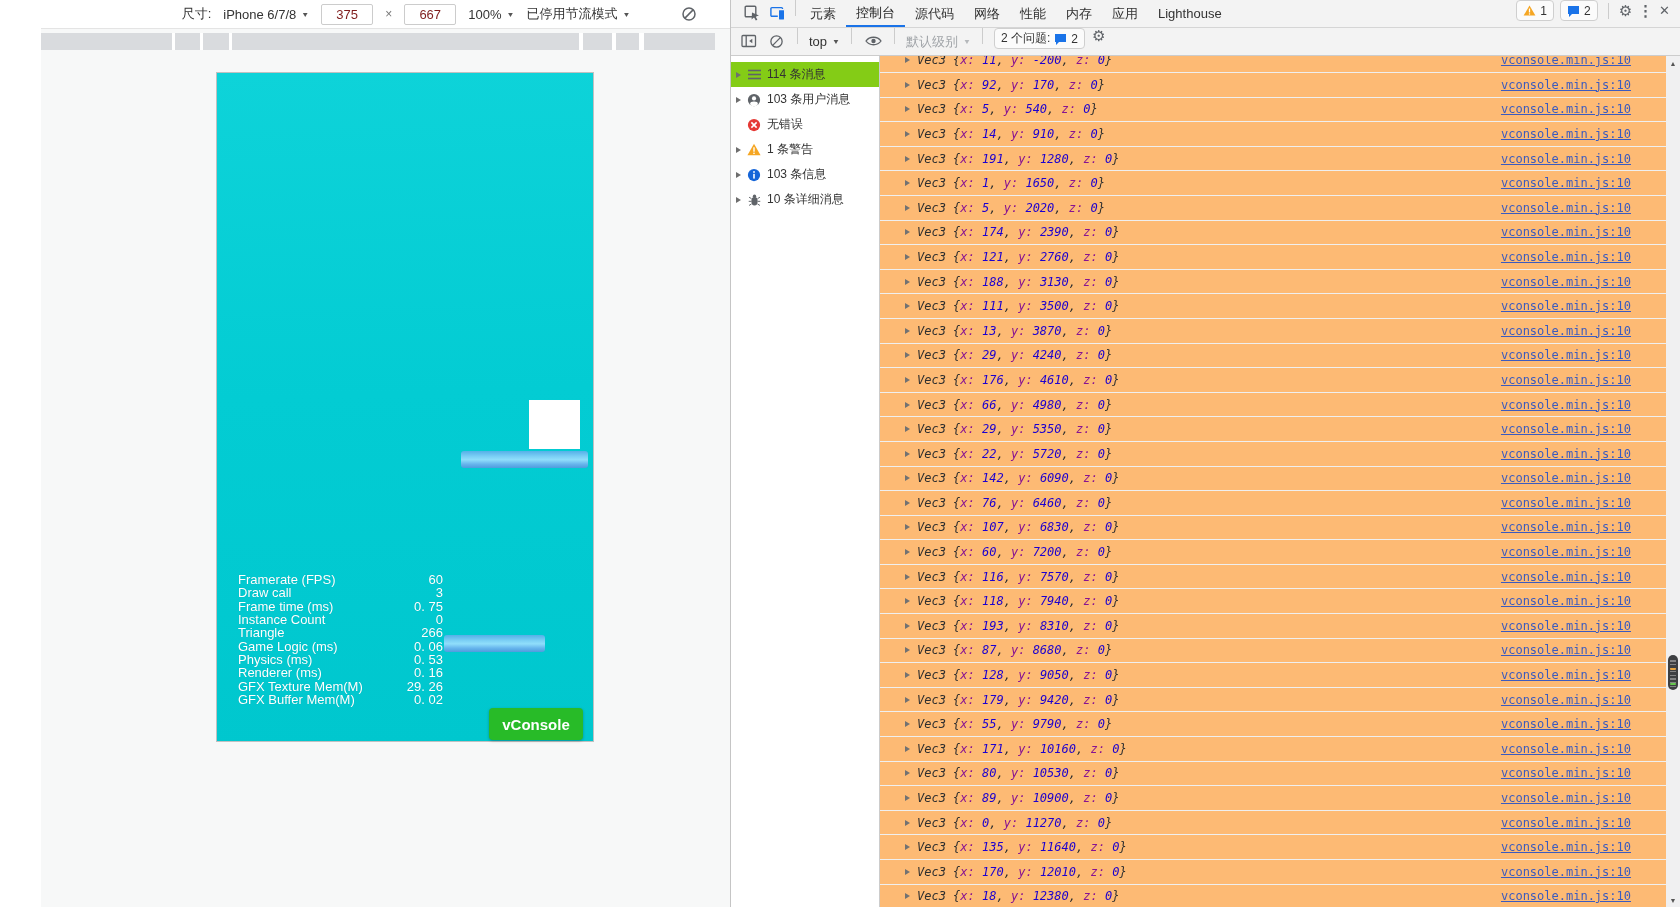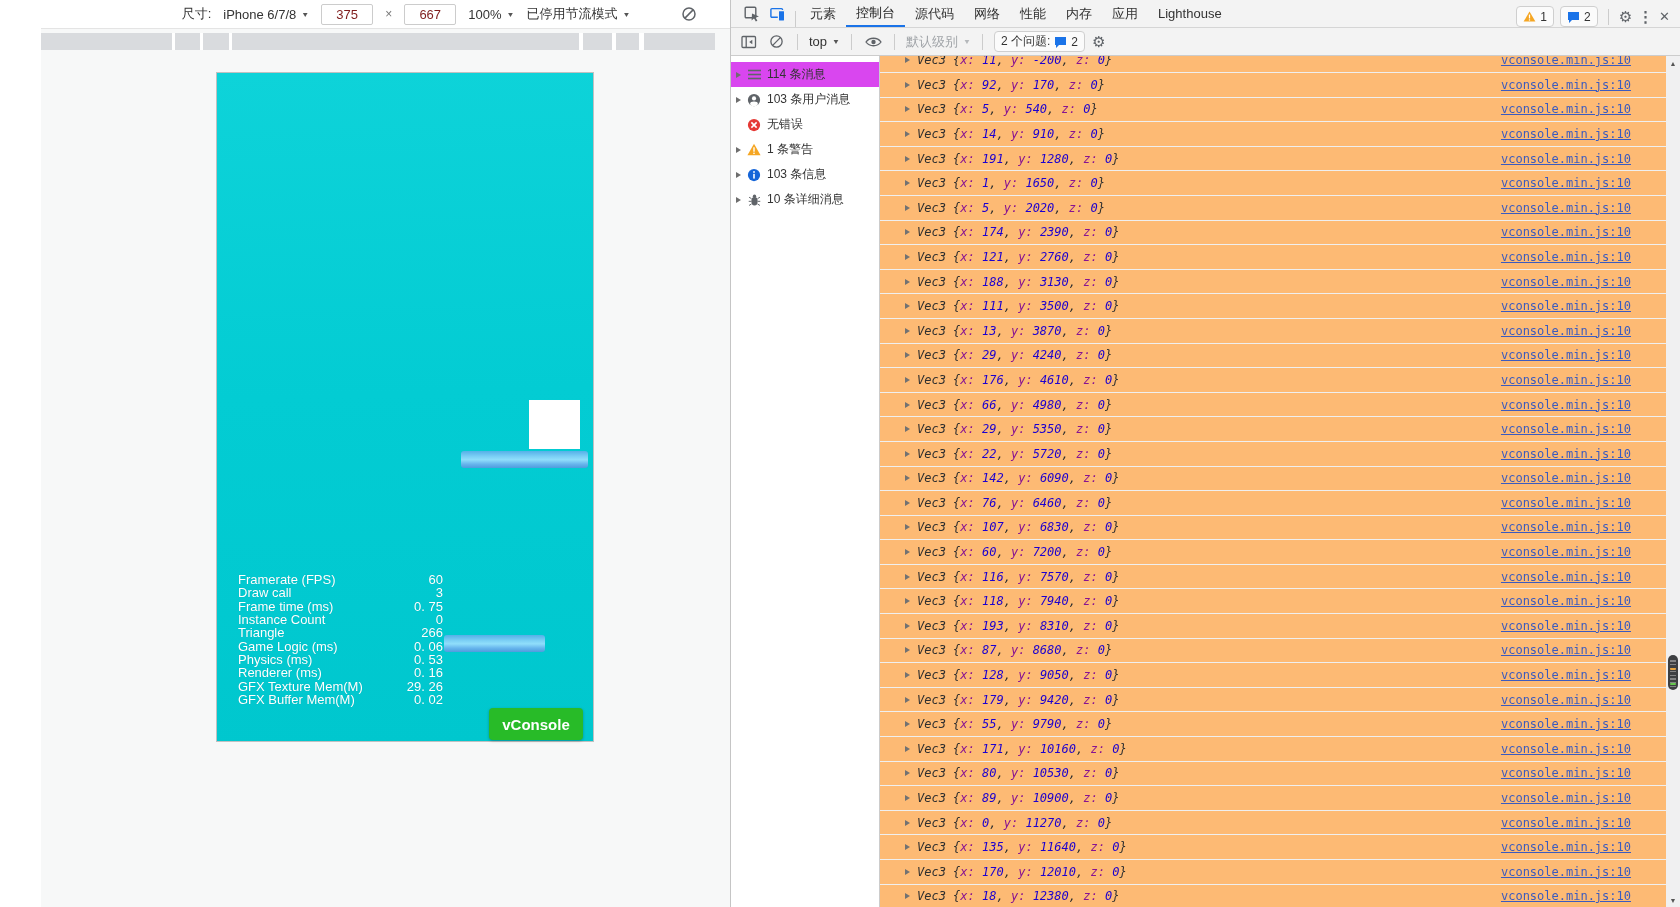--- a/index.html
+++ b/index.html
@@ -43,45 +43,45 @@
   .stat-value{text-align:right;white-space:pre;}
 
   #vconsole-btn{position:absolute;left:272px;top:635px;width:94px;height:32px;background:#28bb28;
     border-radius:4px;color:#fff;font-size:15px;font-weight:bold;display:flex;align-items:center;
     justify-content:center;box-shadow:0 1px 3px rgba(0,0,0,.28);}
 
   
   #devtools{position:absolute;left:730px;top:0;width:950px;height:907px;background:#fff;
     border-left:1px solid #c5c5c5;box-sizing:border-box;}
   #dt-tabbar{position:relative;height:28px;background:#f3f3f3;border-bottom:1px solid #d5d5d5;
-    display:flex;align-items:flex-end;box-sizing:border-box;padding-left:8px;}
+    display:flex;align-items:flex-start;box-sizing:border-box;padding-left:8px;}
   .tb-icon{display:flex;align-items:center;justify-content:center;width:26px;height:26px;}
   .vdiv{width:1px;height:16px;background:#ccc;margin:0 4px;}
   .dt-tab{padding:0 10px;font-size:13px;color:#333;height:27px;line-height:27px;white-space:nowrap;}
   .dt-tab.active{border-bottom:2px solid #1a73e8;height:25px;line-height:25px;color:#1a1a1a;}
   #tabbar-right{margin-left:auto;display:flex;align-items:center;gap:6px;padding-right:10px;}
   .chip{display:inline-flex;align-items:center;gap:4px;border:1px solid #cfcfcf;border-radius:4px;
     background:#fbfbfb;height:19px;padding:0 6px;font-size:12px;color:#333;}
   .tool-glyph{color:#5f6368;font-size:15px;line-height:15px;}
   .close-glyph{color:#5f6368;font-size:13px;}
 
   #dt-console-toolbar{position:relative;height:28px;background:#f3f3f3;border-bottom:1px solid #ccc;
-    display:flex;align-items:center;box-sizing:border-box;padding:0 8px;gap:7px;font-size:13px;color:#333;}
+    display:flex;box-sizing:border-box;padding:0 8px;gap:7px;font-size:13px;color:#333;}
   #filter-input{flex:1;height:19px;margin:0 26px 0 6px;border:1px solid #d9d9d9;border-radius:2px;
     font-size:12px;padding:0 6px;color:#333;font-family:"Liberation Sans",sans-serif;background:#fff;}
   #filter-input::placeholder{color:#9a9a9a;}
   #level-filter{color:#a0a4a8;}
   #level-filter .caret{color:#b5b8bb;}
 
   #dt-body{position:absolute;left:0;top:56px;right:0;bottom:0;}
   #console-sidebar{position:absolute;left:0;top:0;bottom:0;width:149px;border-right:1px solid #ccc;
     box-sizing:border-box;background:#fff;padding-top:6px;overflow:hidden;}
   .sb-item{height:25px;display:flex;align-items:center;padding-left:5px;gap:5px;font-size:12px;
     color:#333;white-space:nowrap;overflow:hidden;}
-  .sb-item.selected{background:#d946ef;}
+  .sb-item.selected{background:#84cc16;}
   .tri{width:0;height:0;border-left:5px solid #6e6e6e;border-top:3.5px solid transparent;
     border-bottom:3.5px solid transparent;flex:0 0 auto;}
   .tri-spacer{width:5px;flex:0 0 auto;}
   .sb-icon{width:16px;height:16px;display:flex;align-items:center;justify-content:center;flex:0 0 auto;}
 
   #msg-area{position:absolute;left:149px;top:0;right:14px;bottom:0;overflow:hidden;background:#fdba74;}
   #msg-list{position:absolute;left:0;right:0;top:-7.6px;}
   .msg-row{height:24.6px;box-sizing:border-box;border-bottom:1px solid #efefef;display:flex;
     align-items:center;padding-left:25px;padding-right:35px;
     font-family:"DejaVu Sans Mono","Liberation Mono",monospace;font-size:12px;}

